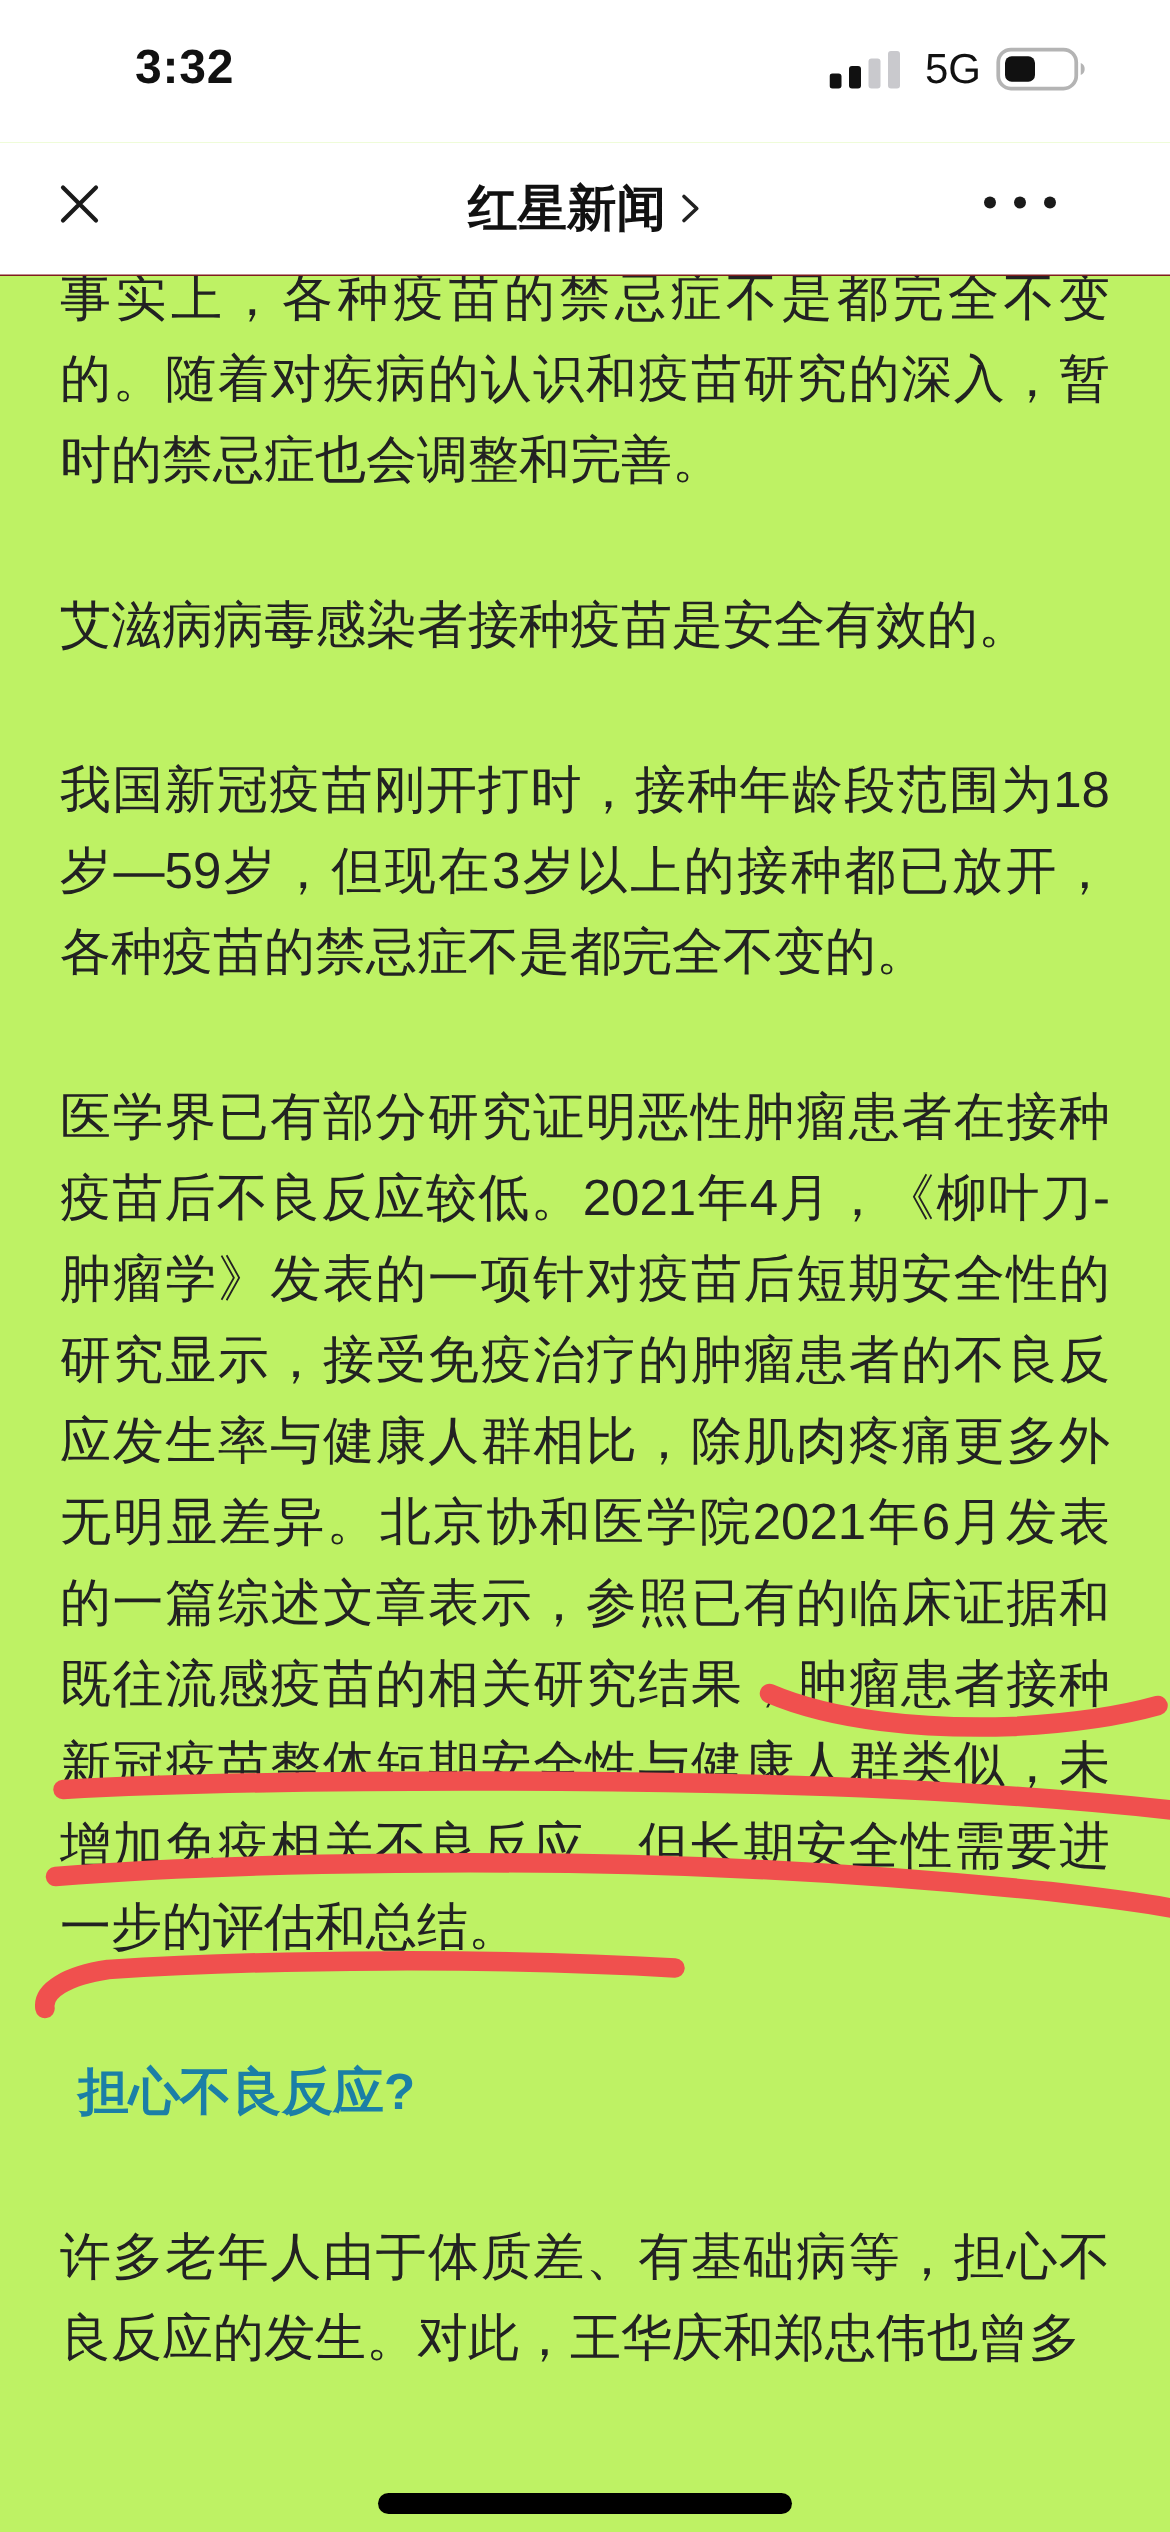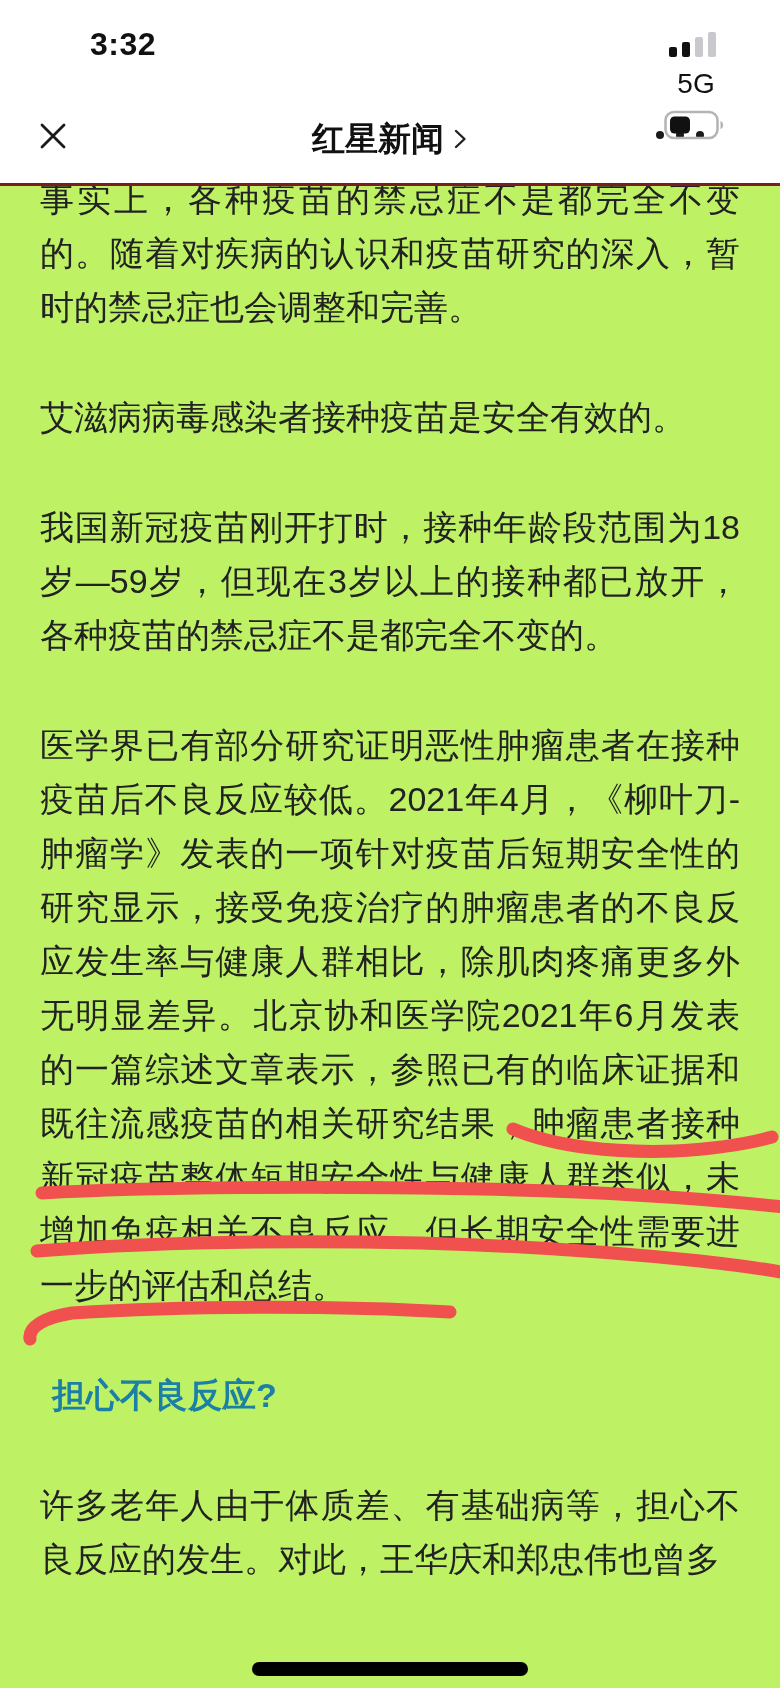--- a/index.html
+++ b/index.html
@@ -15,29 +15,29 @@
   }
 
   
   .status-bar { position:absolute; top:0; left:0; right:0; height:95px; background:#fff; z-index:30; }
   .status-time {
     position:absolute; left:90px; top:26px;
     font-size:32px; font-weight:600; color:#111; letter-spacing:.5px;
   }
   .status-right {
     position:absolute; right:52px; top:30px;
-    display:flex; align-items:center; gap:10px;flex-direction:column;
+    display:flex; align-items:center; gap:10px;
   }
   .network-label { font-size:28px; font-weight:500; color:#111; }
 
   
   .nav-bar {
     position:absolute; top:95px; left:0; right:0; height:88px;
     background:#fff; z-index:20;
-    border-bottom:3px solid #7f1d1d;
+    border-bottom:1px solid #7f1d1d;
     display:flex; align-items:center;
   }
   .nav-close { position:absolute; left:38px; top:26px; width:30px; height:30px; cursor:pointer; }
   .nav-title-wrap {
     position:absolute; left:0; right:0; top:0; bottom:0;
     display:flex; align-items:center; justify-content:center; gap:8px;
     cursor:pointer;
   }
   .nav-title { font-size:33px; font-weight:600; color:#111; }
   .nav-more { position:absolute; right:76px; top:36px; display:flex; gap:12px; cursor:pointer; }

